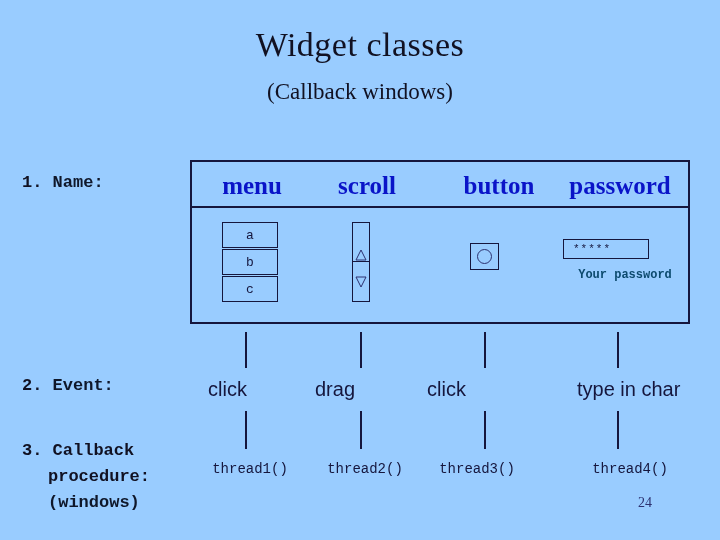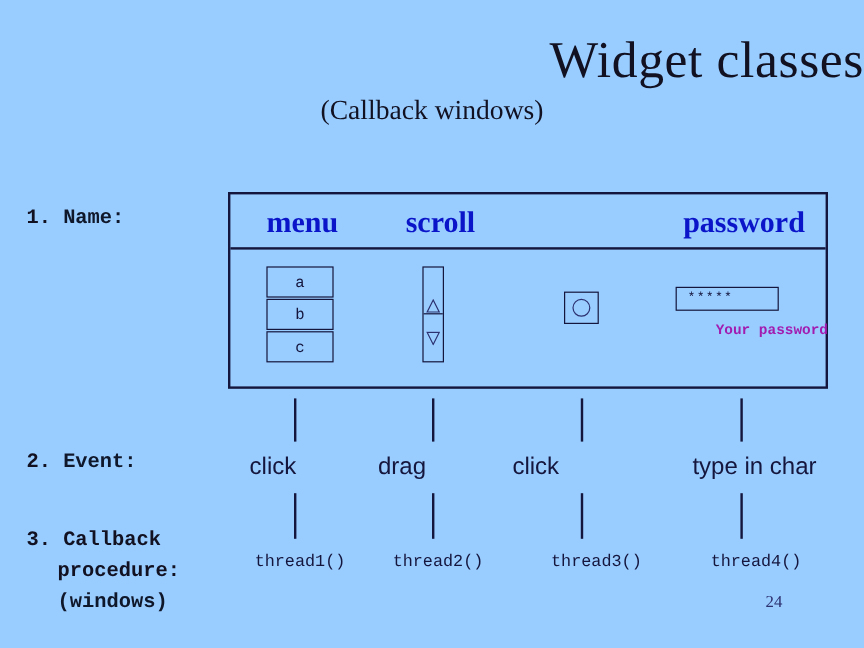--- a/index.html
+++ b/index.html
@@ -19,23 +19,23 @@
     height: 540px;
     background: #99ccff;
   }
 
   
   .title {
     position: absolute;
     left: 0;
     top: 26px;
     width: 720px;
-    text-align: right;
+    text-align: center;
     font-family: "Liberation Serif", serif;
-    font-size: 43px;
+    font-size: 34px;
     color: #111122;
     letter-spacing: 0.5px;
   }
   .subtitle {
     position: absolute;
     left: 0;
     top: 79px;
     width: 720px;
     text-align: center;
     font-family: "Liberation Serif", serif;
@@ -190,25 +190,25 @@
     color: #15163d;
     line-height: 18px;
     padding-left: 9px;
     letter-spacing: 1px;
   }
   #password-caption {
     position: absolute;
     left: 560px;
     top: 268px;
     width: 130px;
-    text-align: right;
+    text-align: center;
     font-family: "Liberation Mono", monospace;
     font-weight: bold;
     font-size: 12px;
-    color: #a21caf;
+    color: #0c4a6e;
     white-space: nowrap;
   }
 
   
   .connector {
     position: absolute;
     width: 0;
     border-left: 2px solid #15163d;
   }
 
@@ -258,20 +258,21 @@
   <div class="rowlabel" id="label-name"><span>1.</span><span class="blue"> Name:</span></div>
 
   <div class="rowlabel" id="label-event"><span>2.</span><span class="blue"> Event:</span></div>
 
   <div class="rowlabel" id="label-callback"><span>3.</span><span> Callback</span><br><span class="indent">procedure:</span><br><span class="indent blue">(windows)</span></div>
 
   <div id="panel">
     <div id="panel-header"></div>
     <div class="colhead" id="head-menu">menu</div>
     <div class="colhead" id="head-scroll">scroll</div>
+    <div class="colhead" id="head-button">button</div>
     <div class="colhead" id="head-password">password</div>
   </div>
 
   <div id="menu-widget">
     <div class="menu-item">a</div>
     <div class="menu-item">b</div>
     <div class="menu-item">c</div>
   </div>
 
   <div id="scroll-widget">
@@ -307,18 +308,18 @@
   <div class="connector" style="left:484px; top:411px; height:38px;"></div>
   <div class="connector" style="left:617px; top:411px; height:38px;"></div>
 
   <div class="eventlabel" style="left:208px; width:100px;">click</div>
   <div class="eventlabel" style="left:315px; width:100px;">drag</div>
   <div class="eventlabel" style="left:427px; width:100px;">click</div>
   <div class="eventlabel" style="left:577px; width:150px;">type in char</div>
 
   <div class="threadlabel" style="left:190px; width:120px;">thread1()</div>
   <div class="threadlabel" style="left:305px; width:120px;">thread2()</div>
-  <div class="threadlabel" style="left:437px; width:120px;">thread3()</div>
+  <div class="threadlabel" style="left:417px; width:120px;">thread3()</div>
   <div class="threadlabel" style="left:570px; width:120px;">thread4()</div>
 
   <div id="page-number">24</div>
 
 </div>
 
 </body></html>

